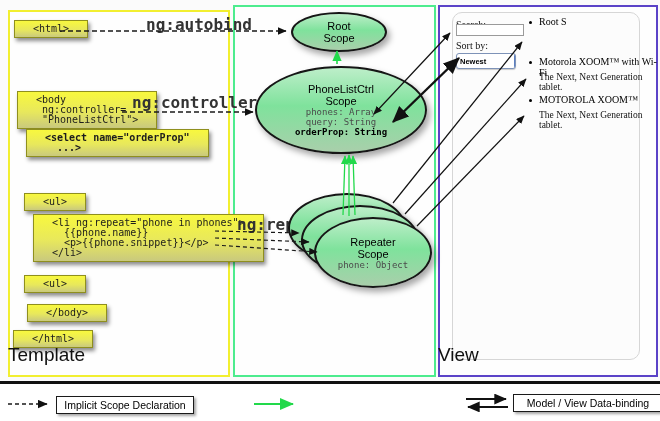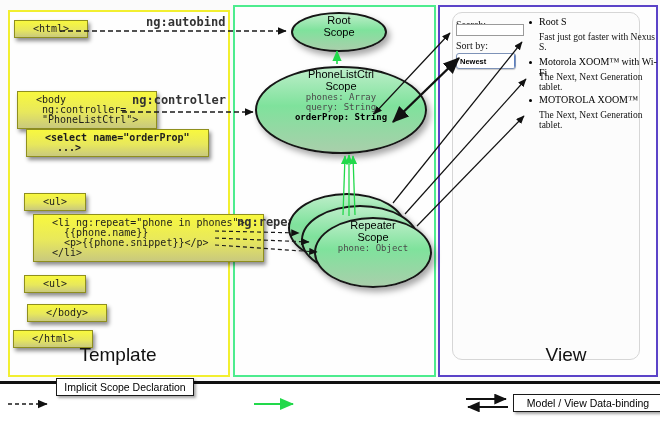--- a/index.html
+++ b/index.html
@@ -4,21 +4,21 @@
 <style>
   html,body{margin:0;padding:0;background:#fff;}
   #stage{position:relative;width:660px;height:421px;background:#fbfbfb;overflow:hidden;
          font-family:"Liberation Sans",sans-serif;}
 
   
   .colbox{position:absolute;background:#fefefe;}
   .box-template{left:8px;top:10px;width:218px;height:363px;border:2px solid #f2ef30;}
   .box-model{left:233px;top:5px;width:199px;height:368px;border:2px solid #4dec8e;}
   .box-view{left:438px;top:5px;width:216px;height:368px;border:2px solid #5b43c8;}
-  .col-label{position:absolute;top:344px;font-size:19px;color:#111;text-align:center;}
+  .col-label{position:absolute;top:344px;font-size:19px;color:#111;text-align:left;}
   .lbl-template{left:8px;width:220px;}
   .lbl-model{left:233px;width:201px;}
   .lbl-view{left:438px;width:256px;}
 
   
   .code{position:absolute;white-space:pre;font-family:"DejaVu Sans Mono",monospace;
         font-size:10px;line-height:10px;color:#1c1c1c;padding:3px 18px;
         background:linear-gradient(180deg,#f8f83e 0%,#e8e85c 55%,#c9c97e 100%);
         border:1px solid #8f8f1e;box-shadow:2px 3px 4px rgba(0,0,0,.45);}
   .code.bold{font-weight:bold;}
@@ -27,30 +27,30 @@
   .cb-select{left:26px;top:129px;}
   .cb-fulltext{left:26px;top:156px;}
   .cb-ul-open{left:24px;top:193px;}
   .cb-li{left:33px;top:214px;}
   .cb-ul-close{left:24px;top:275px;}
   .cb-body-close{left:27px;top:304px;}
   .cb-html-close{left:13px;top:330px;}
 
   
   .anno{position:absolute;font-family:"DejaVu Sans Mono",monospace;font-weight:bold;
-        font-size:12px;color:#333;}
+        font-size:16px;color:#333;}
   .anno-autobind{left:146px;top:15px;}
   .anno-controller{left:132px;top:93px;}
   .anno-repeat{left:237px;top:215px;}
 
   
   .scope{position:absolute;border:2px solid #161616;border-radius:50%;
          background:linear-gradient(180deg,#bdeec9 0%,#7fe29c 45%,#a9cfab 100%);
          box-shadow:3px 4px 6px rgba(0,0,0,.35);
-         display:flex;flex-direction:column;align-items:center;
+         display:flex;flex-direction:column;align-items:center;justify-content:center;
          text-align:center;}
   .scope-title{white-space:pre-line;font-size:11px;line-height:12px;color:#000;}
   .scope-prop{font-family:"DejaVu Sans Mono",monospace;font-size:9px;line-height:10px;color:#4b4b4b;}
   .scope-prop.bold{font-weight:bold;color:#000;}
   .sc-root{left:291px;top:12px;width:92px;height:36px;}
   .sc-phonelist{left:255px;top:66px;width:168px;height:84px;}
   .sc-rep-back{left:288px;top:193px;width:114px;height:66px;}
   .sc-rep-mid{left:301px;top:205px;width:114px;height:66px;}
   .sc-rep-front{left:314px;top:217px;width:114px;height:67px;}
 
@@ -82,21 +82,21 @@
   .b1{top:21px;} .t1{top:16px;} .d1{top:32px;}
   .b2{top:61px;} .t2{top:56px;} .d2{top:72px;}
   .b3{top:99px;} .t3{top:94px;} .d3{top:110px;}
 
   
   .divider{position:absolute;left:0;top:381px;width:660px;height:3px;background:#111;}
   .legend-area{position:absolute;left:0;top:384px;width:660px;height:37px;background:#fff;}
   .legend-box{position:absolute;border:1.5px solid #1a1a1a;background:#fff;
               box-shadow:1.5px 2px 2.5px rgba(0,0,0,.35);font-size:10.5px;color:#000;
               padding:2px 5px;text-align:center;white-space:nowrap;}
-  .lg1{left:56px;top:378px;width:126px;}
+  .lg1{left:56px;top:396px;width:126px;}
   .lg2{left:302px;top:395px;width:98px;}
   .lg3{left:513px;top:394px;width:138px;}
 
   
   #overlay{position:absolute;left:0;top:0;width:660px;height:421px;pointer-events:none;}
 </style>
 </head>
 <body>
 
 <div id="stage">
@@ -152,21 +152,20 @@
   <div class="v-dropdown">
     <div class="v-dropdown-text">Newest</div>
     <div class="v-stepper">
       <div class="tri-up"></div>
         <div class="tri-down"></div>
     </div>
   </div>
 
   <span class="bullet b1"></span>
   <div class="v-item-title t1">Root S</div>
-  <div class="v-item-desc d1">Fast just got faster with Nexus S.</div>
 
   <span class="bullet b2"></span>
   <div class="v-item-title t2">Motorola XOOM™ with Wi-Fi</div>
   <div class="v-item-desc d2">The Next, Next Generation tablet.</div>
 
   <span class="bullet b3"></span>
   <div class="v-item-title t3">MOTOROLA XOOM™</div>
   <div class="v-item-desc d3">The Next, Next Generation tablet.</div>
 
   <div class="col-label lbl-template">Template</div>

